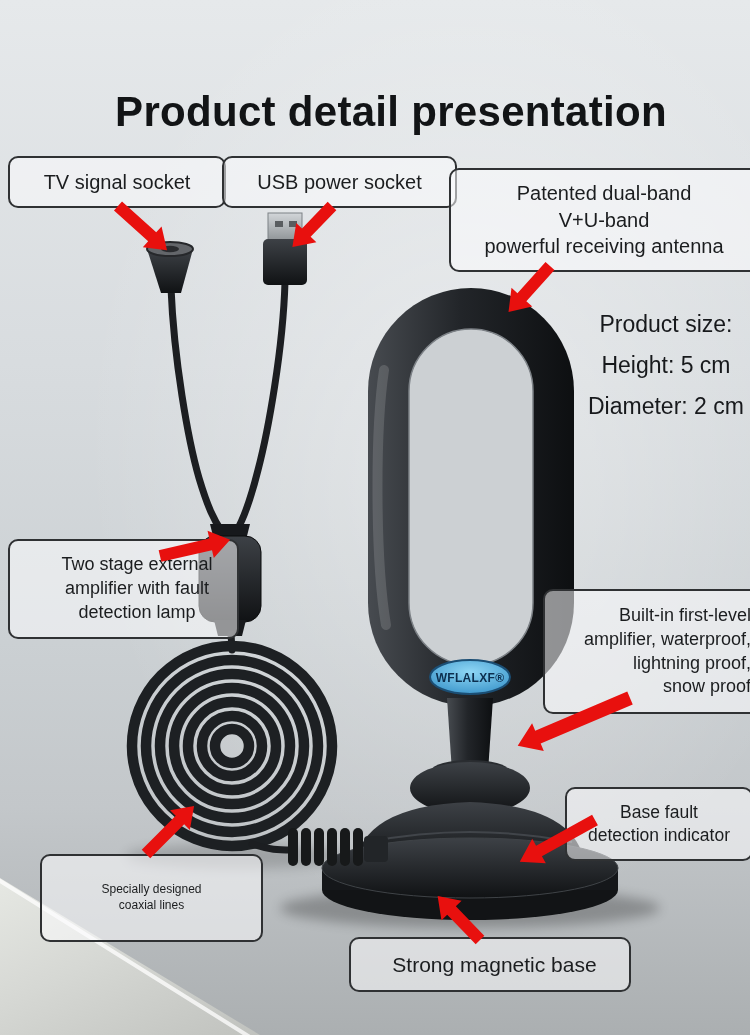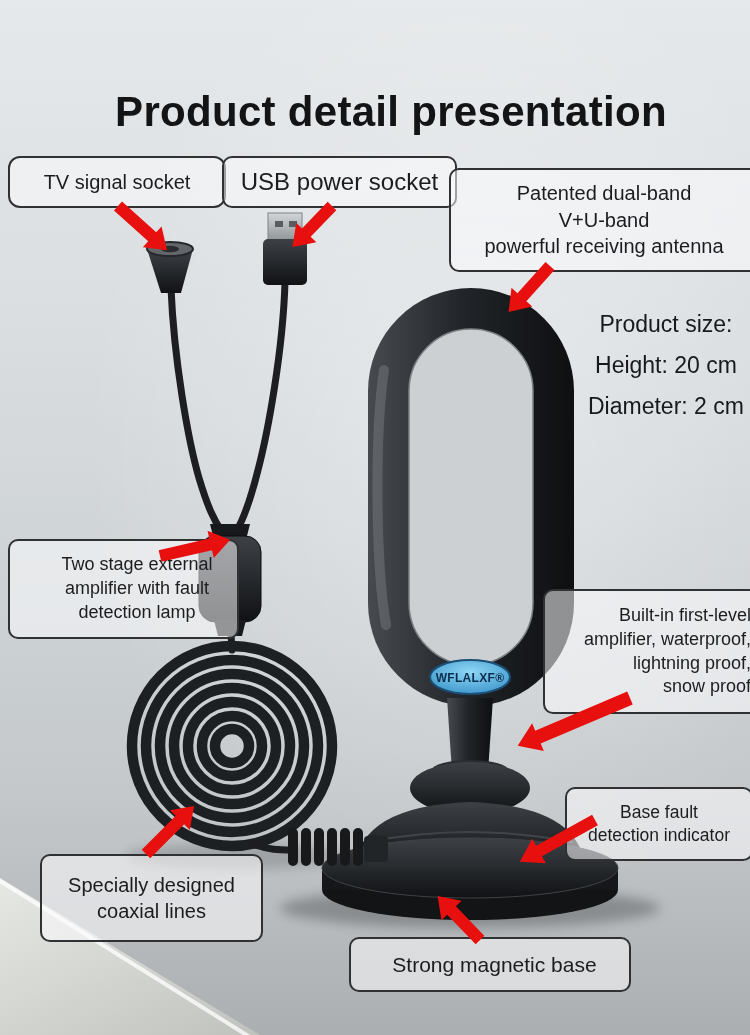--- a/index.html
+++ b/index.html
@@ -142,48 +142,48 @@
       <rect x="288" y="828" width="10" height="38" rx="5"></rect>
       <rect x="301" y="828" width="10" height="38" rx="5"></rect>
       <rect x="314" y="828" width="10" height="38" rx="5"></rect>
       <rect x="327" y="828" width="10" height="38" rx="5"></rect>
       <rect x="340" y="828" width="10" height="38" rx="5"></rect>
       <rect x="353" y="828" width="10" height="38" rx="5"></rect>
       <rect x="364" y="836" width="24" height="26" rx="4" fill="#222528"></rect>
     </g>
   </svg>
 
-  <div class="callout" style="left:8px;top:156px;width:198px;height:42px;font-size:20px;border-radius:12px;">TV signal socket</div>
-
-  <div class="callout" style="left:222px;top:156px;width:215px;height:42px;font-size:24px;">USB power socket</div>
+  <div class="callout" style="left:8px;top:156px;width:198px;height:42px;font-size:20px;">TV signal socket</div>
+
+  <div class="callout" style="left:222px;top:156px;width:215px;height:42px;font-size:20px;">USB power socket</div>
 
   <div class="callout" style="left:449px;top:168px;width:290px;height:94px;font-size:20px;">Patented dual-band
 V+U-band
 powerful receiving antenna</div>
 
   <div class="callout" style="left:8px;top:539px;width:184px;height:90px;font-size:18px;padding-left:35px;">Two stage external
 amplifier with fault
 detection lamp</div>
 
   <div class="callout align-right" style="left:543px;top:589px;width:198px;height:115px;font-size:18px;">Built-in first-level
 amplifier, waterproof,
 lightning proof,
 snow proof</div>
 
   <div class="callout" style="left:565px;top:787px;width:176px;height:64px;font-size:17.5px;padding:3px 4px;">Base fault
 detection indicator</div>
 
-  <div class="callout" style="left:40px;top:854px;width:203px;height:78px;font-size:20px;">Specially designed
+  <div class="callout" style="left:40px;top:854px;width:203px;height:78px;font-size:12px;">Specially designed
 coaxial lines</div>
 
   <div class="callout" style="left:349px;top:937px;width:253px;height:45px;font-size:21px;padding-left:17px;">Strong magnetic base</div>
 
   <div class="size-block">
     <div>Product size:</div>
-    <div>Height: 20 cm</div>
+    <div>Height: 5 cm</div>
     <div>Diameter: 2 cm</div>
   </div>
 
   <h1 class="title">Product detail presentation</h1>
 
   <svg class="layer" width="750" height="1035" viewBox="0 0 750 1035">
     <g class="arrow" transform="translate(118,206) rotate(42)">
       <polygon points="0,-6 46,-6 46,-14 66,0 46,14 46,6 0,6"></polygon>
     </g>
     <g class="arrow" transform="translate(332,206) rotate(134)">

